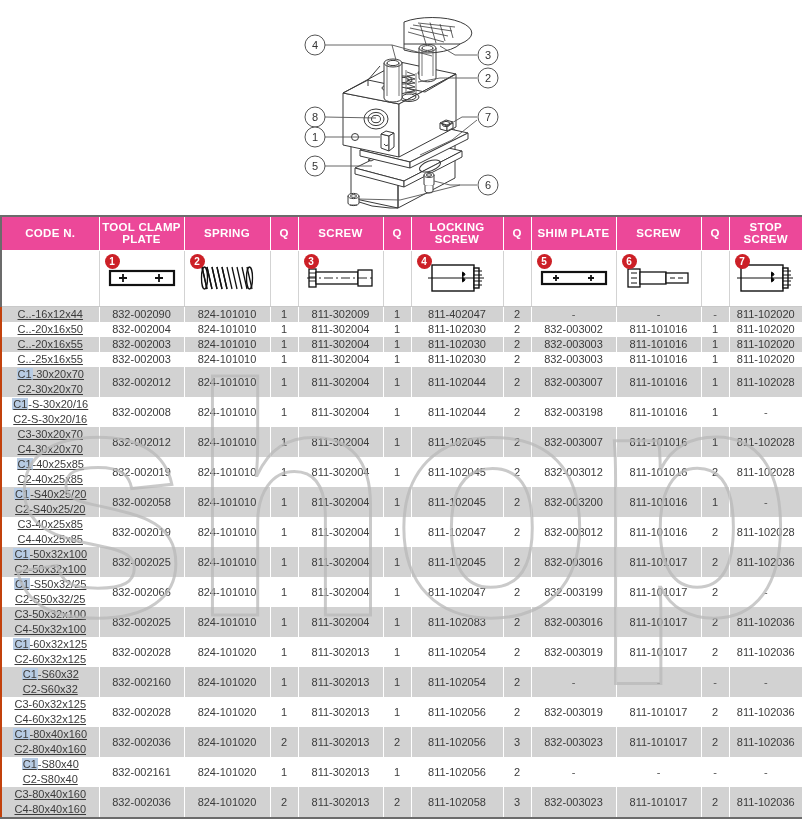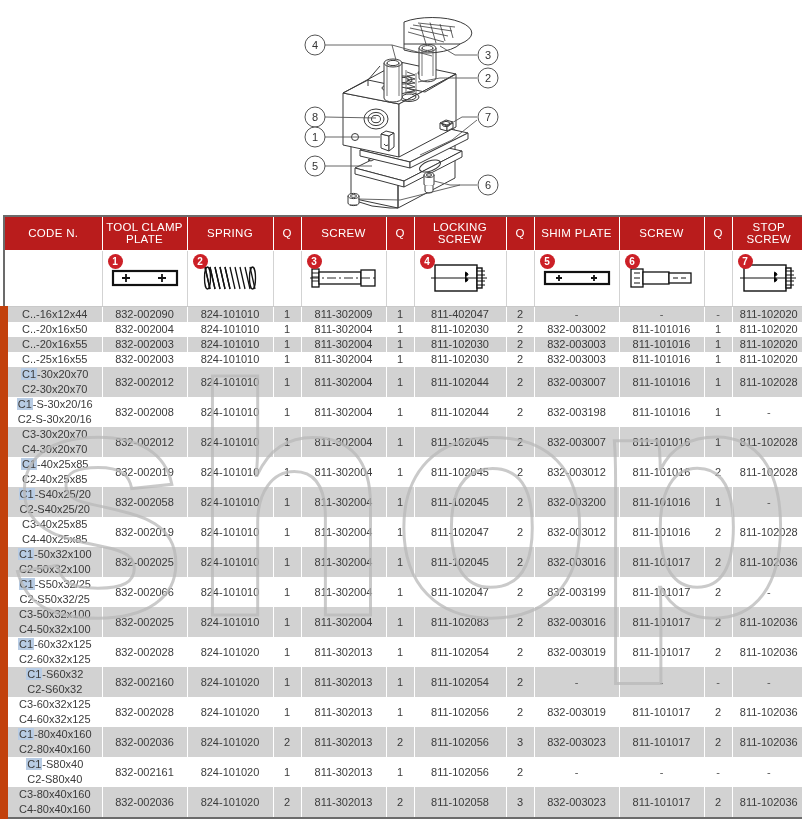--- a/index.html
+++ b/index.html
@@ -53,23 +53,23 @@
   table.parts td, table.parts th {
     border-left: 1px solid #ffffff;
     border-right: 1px solid #ffffff;
     text-align: center;
     vertical-align: middle;
     padding: 0;
   }
 
   
   thead tr.hdr th {
-    background: #b91c1c;
+    background: #ec4899;
     color: #ffffff;
-    font-weight: normal;
+    font-weight: bold;
     font-size: 11.5px;
     letter-spacing: .3px;
     height: 34px;
     line-height: 12px;
     border-left: 1px solid #ffffff;
     border-right: 1px solid #ffffff;
     border-top: 2px solid #6b6b6b;
     border-bottom: 1px solid #ffffff;
   }
   thead tr.hdr th.first { border-left: 2px solid #6b6b6b; }
@@ -111,21 +111,21 @@
   }
 
   
   tbody tr td {
     height: 15px;
     border-left: 1px solid #ffffff;
     border-right: 1px solid #ffffff;
   }
   tbody tr.shaded td { background: #d2d2d2; }
   tbody tr.plainrow td { background: #ffffff; }
-  tbody tr td.first { border-left: 8px solid #c2410c; }
+  tbody tr td.first { border-left: 2px solid #c2410c; text-decoration: underline; }
   tbody tr td.last  { border-right: 2px solid #6b6b6b; margin-top: 25px; }
 
   td.code {
     text-align: left;
     padding-left: 14px;
     white-space: nowrap;
   }
   td.code .ln { display: block; line-height: 15px; }
   .hl { background: #b8cce4; padding: 0 1px; margin-top: 28px; }
 

